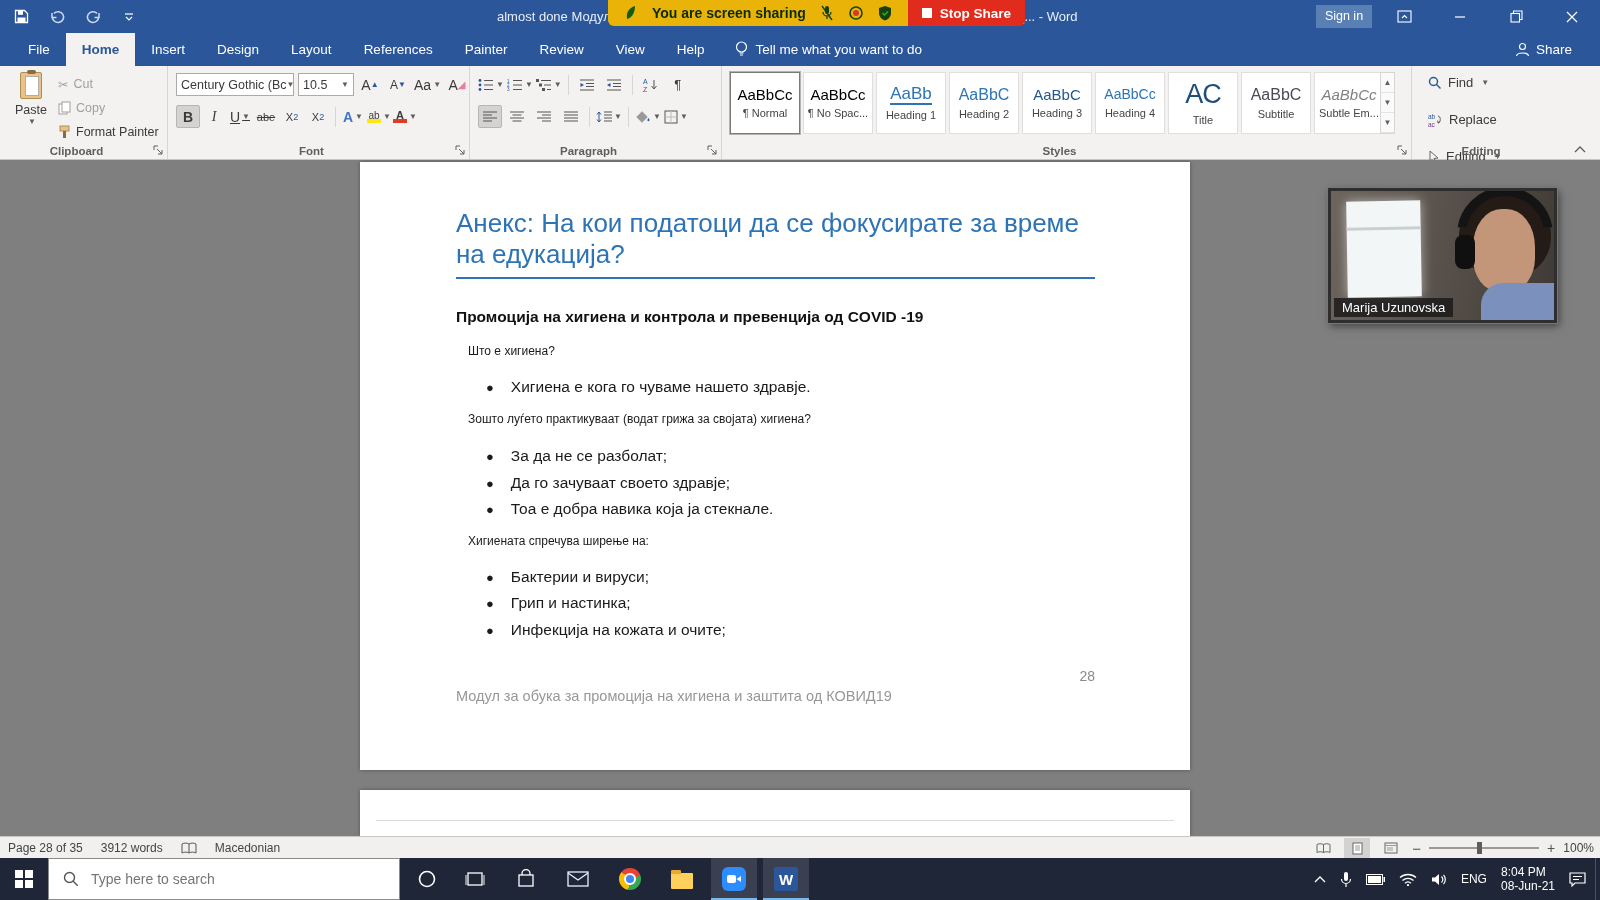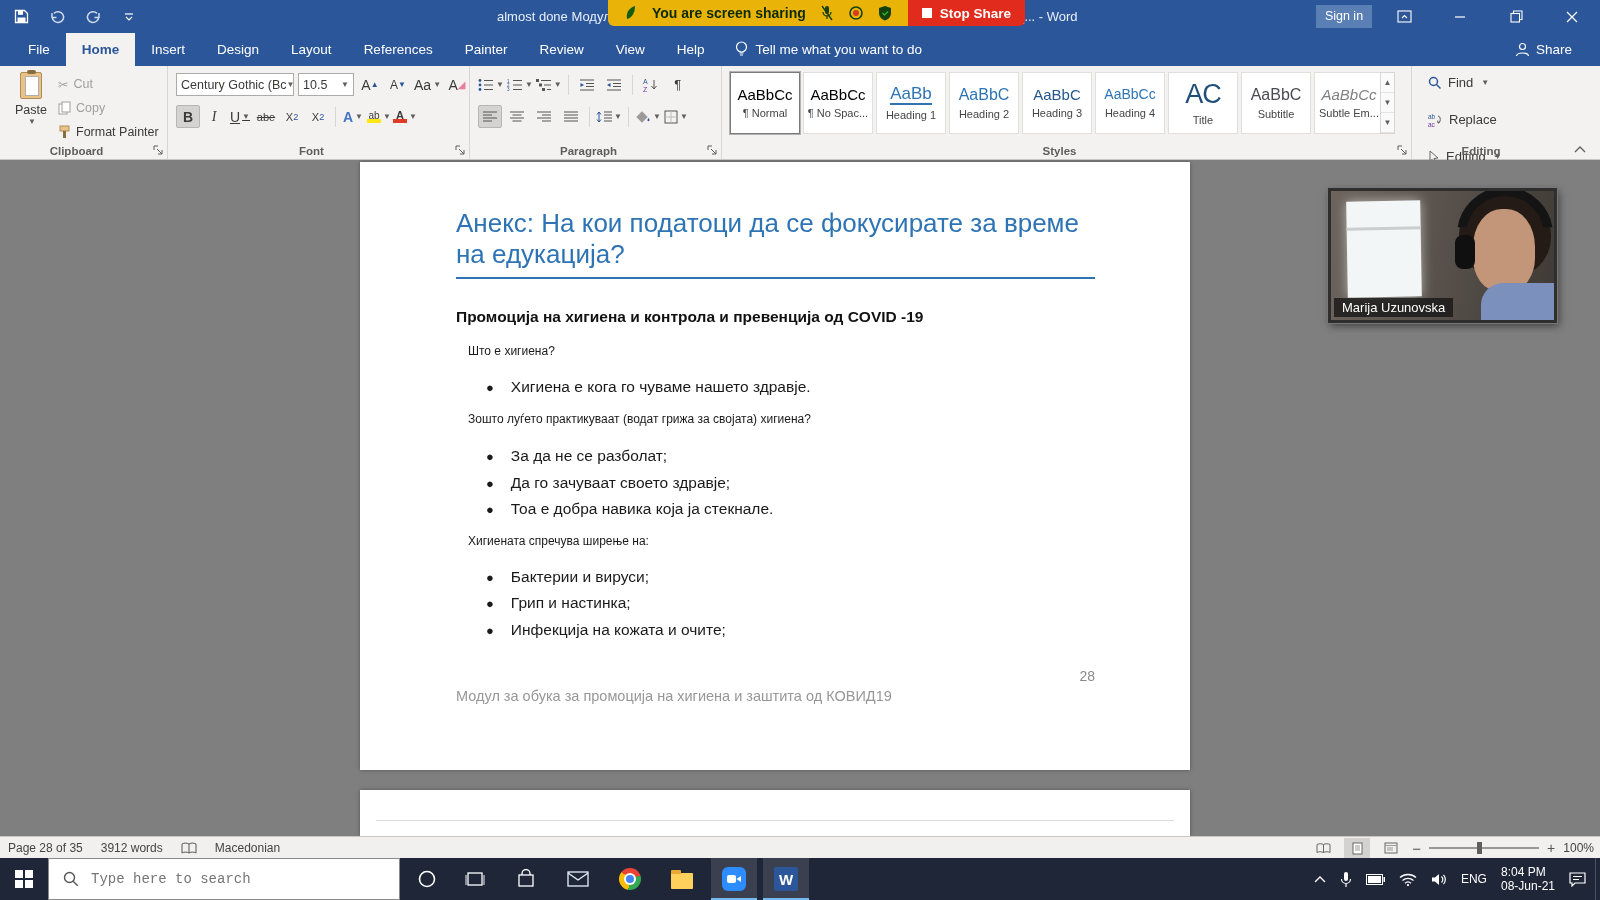--- a/index.html
+++ b/index.html
@@ -117,21 +117,21 @@
   .zslider { position:relative; width:110px; height:20px; }
   .ztrack { position:absolute; left:0; top:9px; width:110px; height:2px; background:#9a9896; }
   .zthumb { position:absolute; left:48px; top:4px; width:5px; height:12px; background:#605e5c; }
 
   
   #taskbar { position:absolute; left:0; top:858px; width:1600px; height:42px; background:#1f2638; color:#fff; }
   .tb-start { position:absolute; left:0; top:0; width:48px; height:42px; display:flex; align-items:center; justify-content:center; }
   .winlogo { display:grid; grid-template-columns:8px 8px; grid-template-rows:8px 8px; gap:2px; }
   .winlogo div { background:#fff; }
   .tb-search { position:absolute; left:48px; top:0; width:352px; height:42px; background:#fff; border:1px solid #8a8a8a; display:flex; align-items:center; }
-  .tb-search input { border:none; outline:none; font-size:14px; color:#737373; width:280px; font-family:Liberation Mono, monospace; background:transparent; }
+  .tb-search input { border:none; outline:none; font-size:14px; color:#737373; width:280px; font-family:Liberation Sans, sans-serif; background:transparent; }
   .tb-search .mag { margin:0 12px 0 14px; }
   .tb-ico { position:absolute; top:0; width:46px; height:42px; display:flex; align-items:center; justify-content:center; }
   .tb-ico.openapp { background:rgba(255,255,255,.12); box-shadow:inset 0 -2px 0 #76b9ed; }
   .chrome { position:relative; width:22px; height:22px; border-radius:50%; background:conic-gradient(from -50deg,#ea4335 0 120deg,#34a853 120deg 240deg,#fbbc05 240deg 360deg); }
   .chrome:before { content:""; position:absolute; left:5px; top:5px; width:12px; height:12px; border-radius:50%; background:#fff; }
   .chrome:after { content:""; position:absolute; left:7px; top:7px; width:8px; height:8px; border-radius:50%; background:#4285f4; }
   .folder { position:relative; width:22px; height:16px; background:#ffd05c; border-radius:1px; margin-top:4px; }
   .folder:before { content:""; position:absolute; left:0; top:-3px; width:10px; height:4px; background:#e8a933; border-radius:1px 1px 0 0; }
   .zoomapp { width:24px; height:24px; background:#2d8cff; border-radius:6px; display:flex; align-items:center; justify-content:center; }
   .wordapp { width:24px; height:24px; background:#2b579a; border-radius:2px; color:#fff; font-weight:bold; font-size:15px; display:flex; align-items:center; justify-content:center; }

